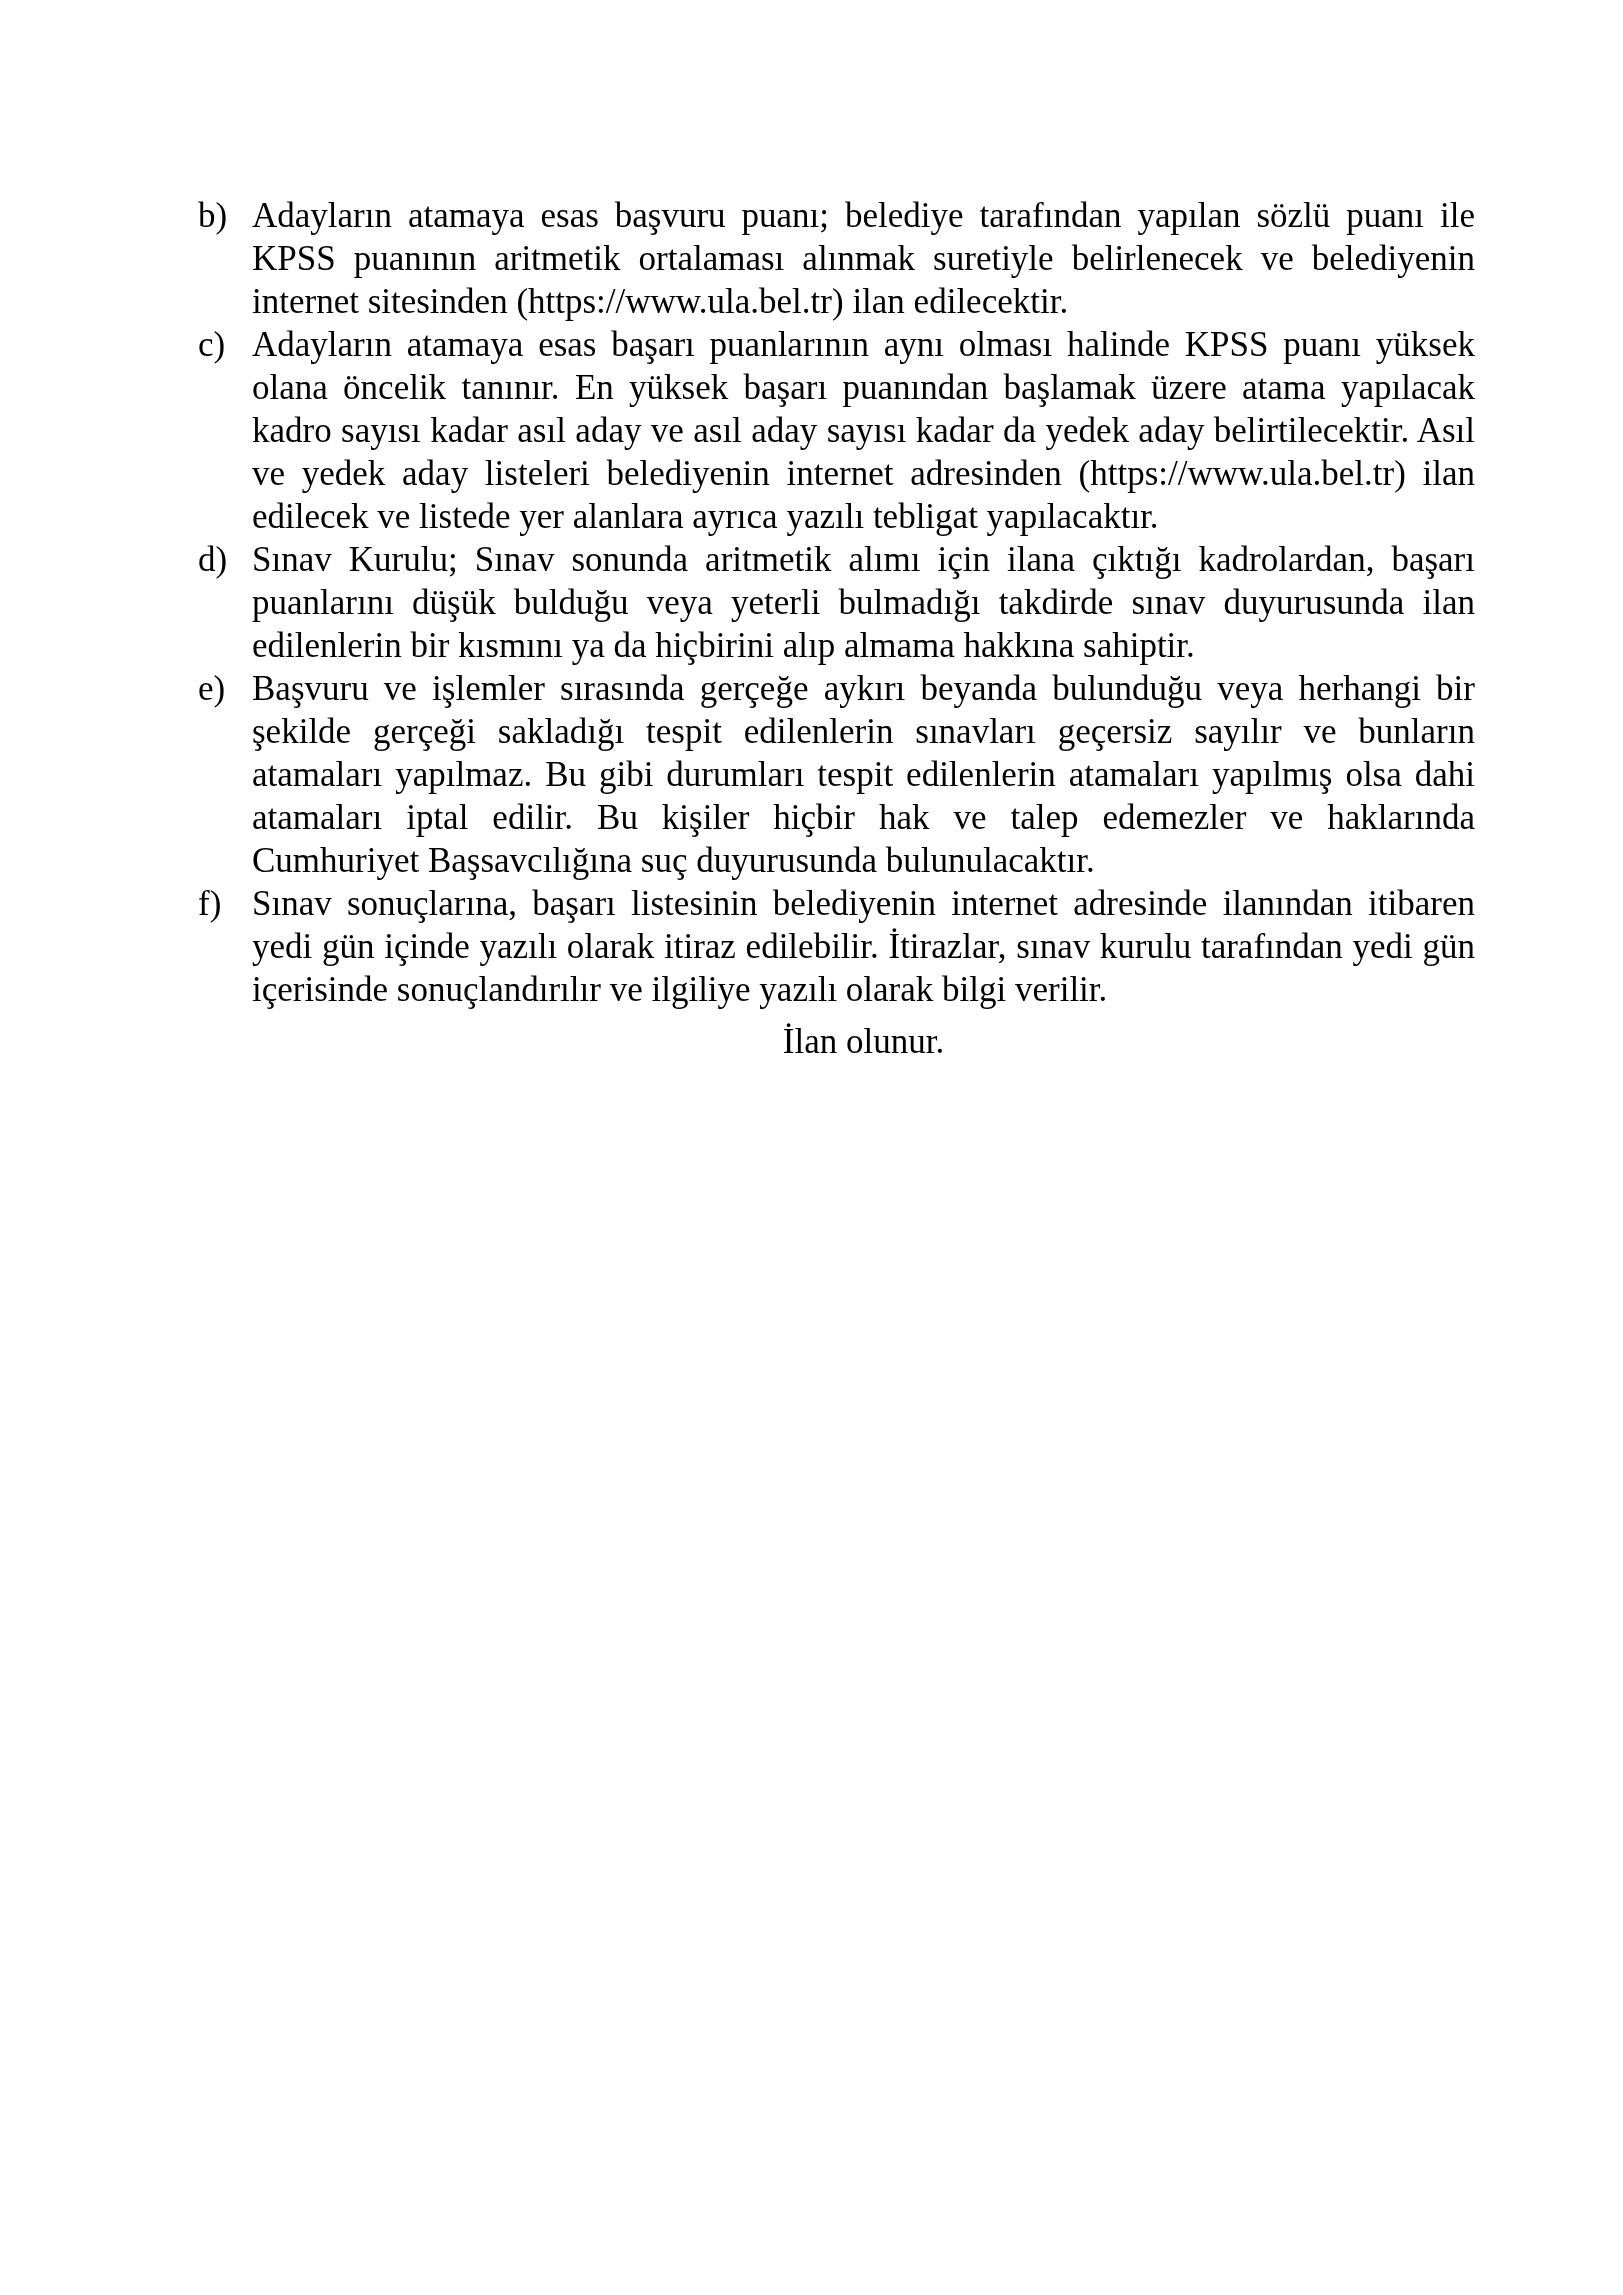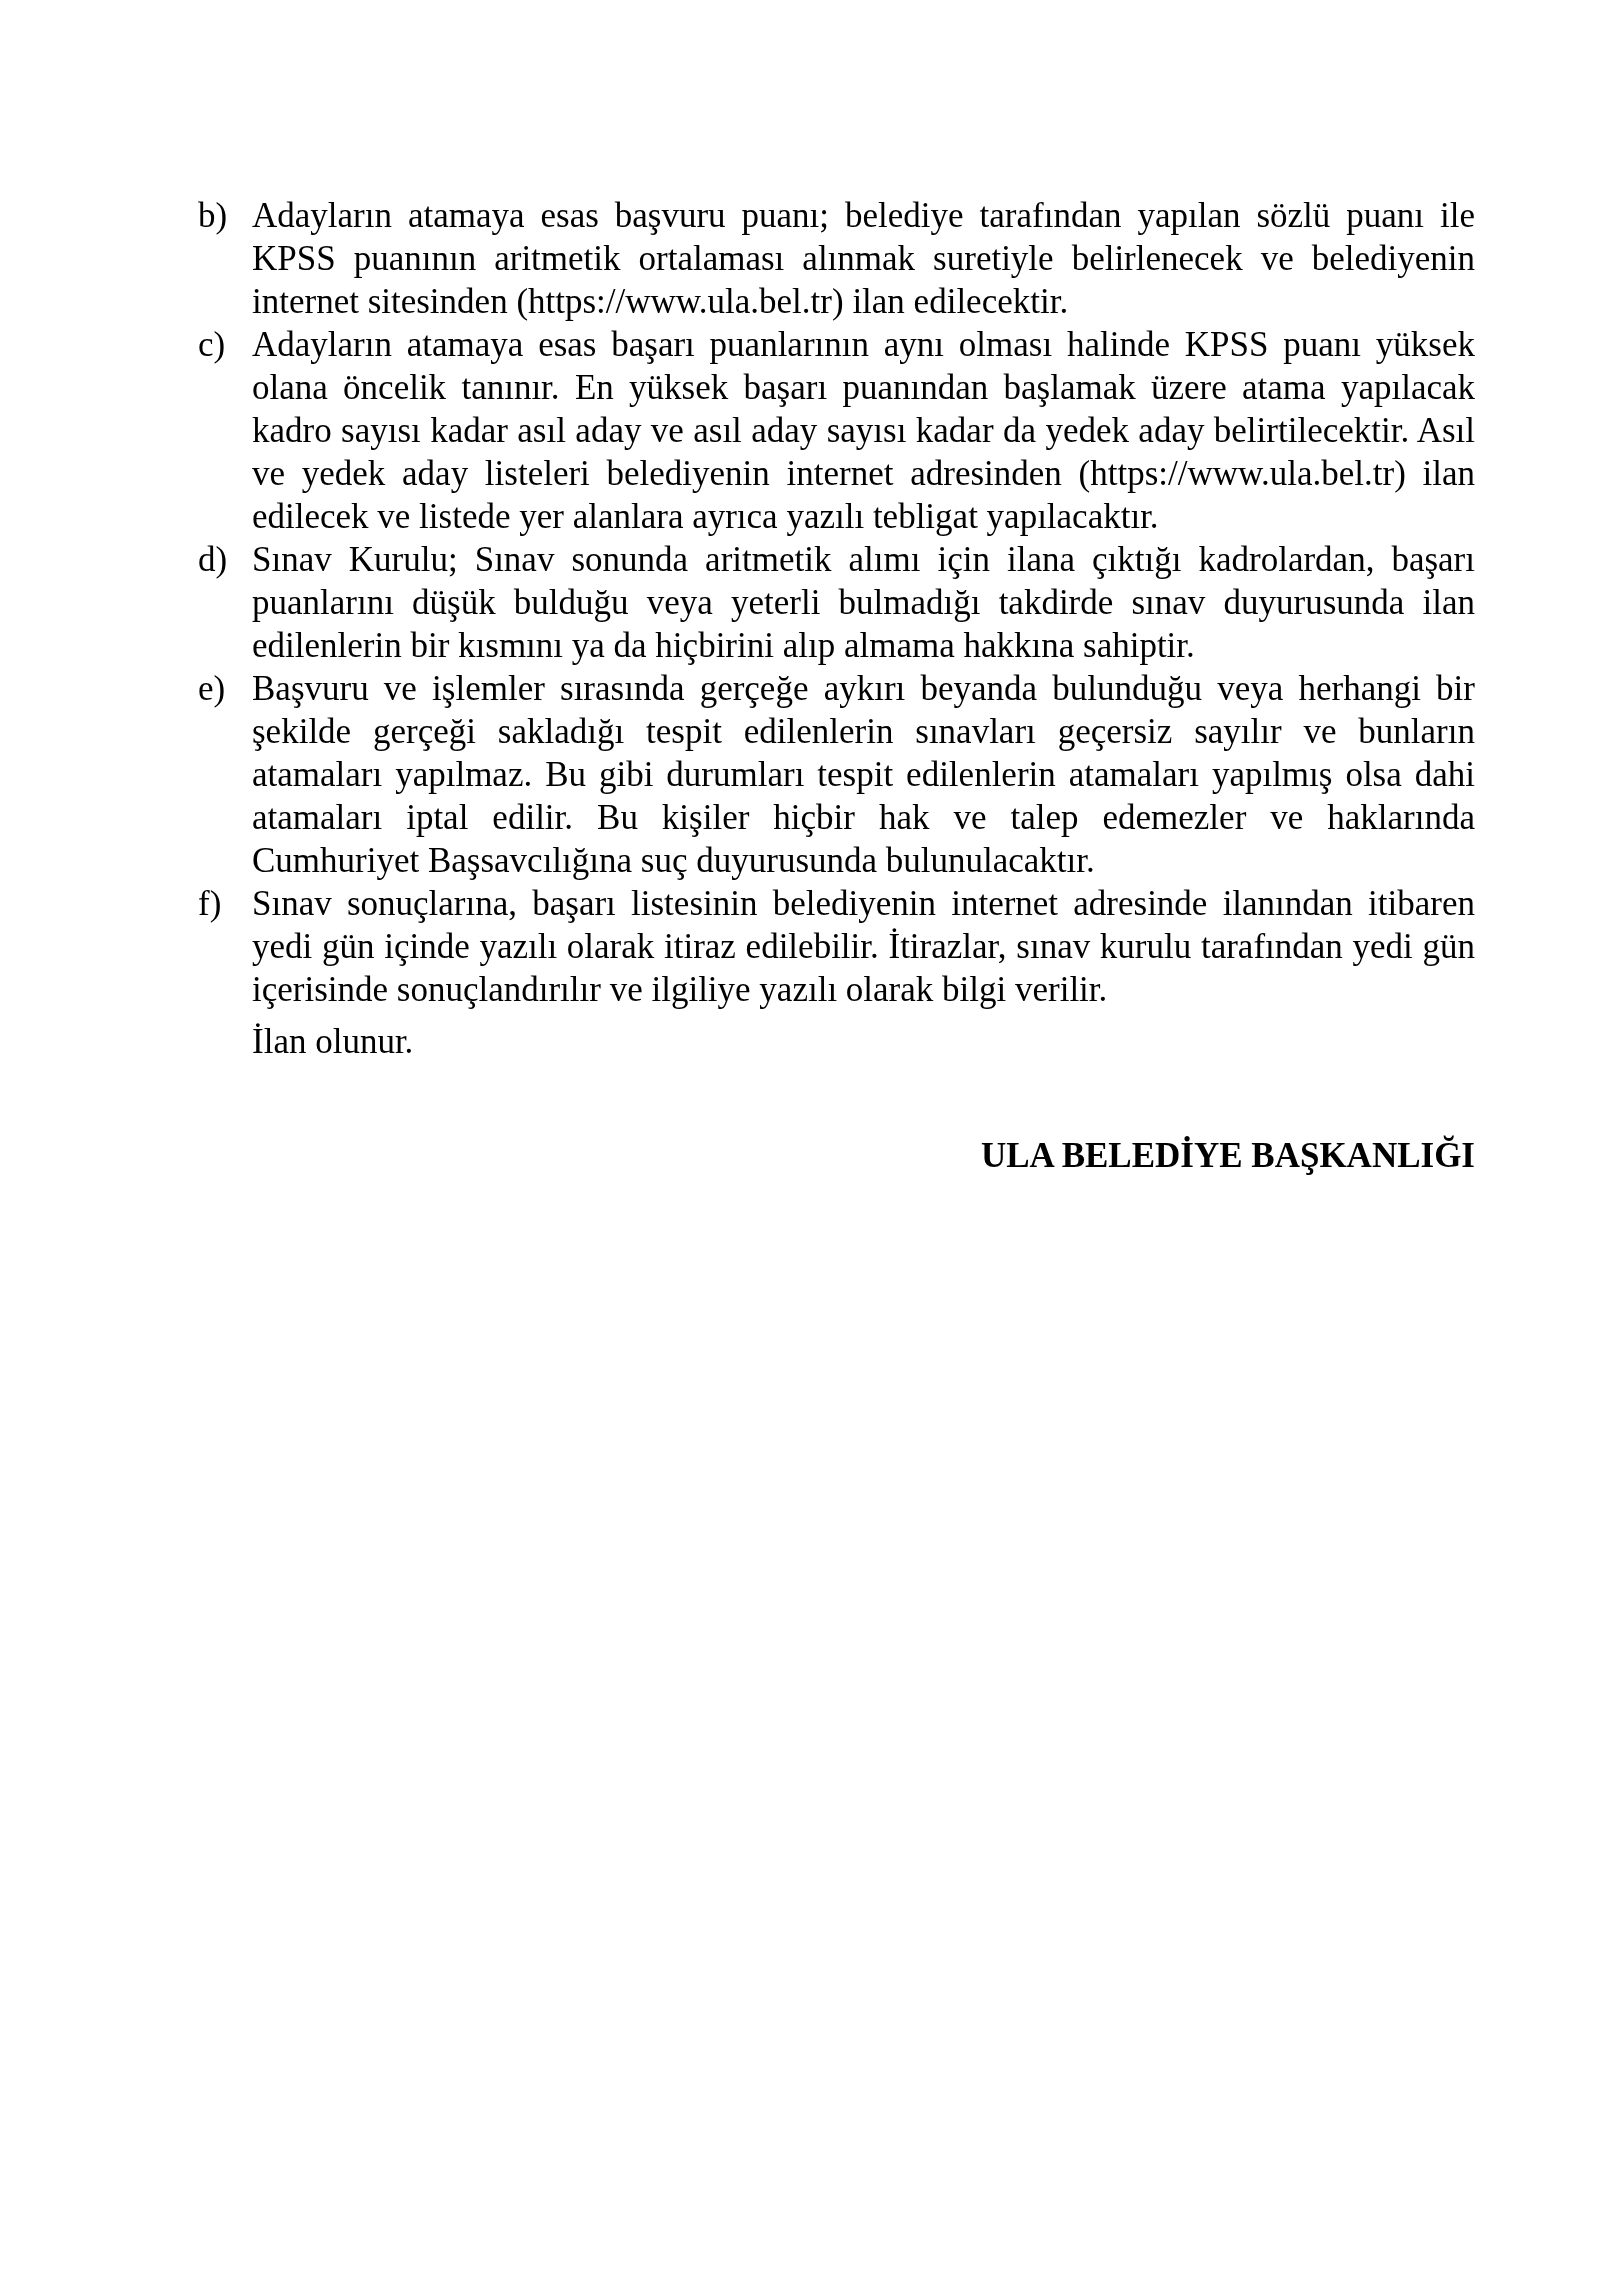--- a/index.html
+++ b/index.html
@@ -35,21 +35,21 @@
       padding-left: 54px;
     }
     .list-item .marker {
       position: absolute;
       left: 0;
       top: 0;
     }
     .closing {
       margin: 9.2px 0 0 0;
       padding-left: 54px;
-      text-align: left;
+      text-align: center;
     }
     .signature {
       margin: 71px 0 0 0;
       font-weight: bold;
       text-align: right;
     }
   </style>
 </head>
 <body>
 
@@ -76,17 +76,16 @@
       <span class="item-text">Başvuru ve işlemler sırasında gerçeğe aykırı beyanda bulunduğu veya herhangi bir şekilde gerçeği sakladığı tespit edilenlerin sınavları geçersiz sayılır ve bunların atamaları yapılmaz. Bu gibi durumları tespit edilenlerin atamaları yapılmış olsa dahi atamaları iptal edilir. Bu kişiler hiçbir hak ve talep edemezler ve haklarında Cumhuriyet Başsavcılığına suç duyurusunda bulunulacaktır.</span>
     </div>
 
     <div class="list-item">
       <span class="marker">f)</span>
       <span class="item-text">Sınav sonuçlarına, başarı listesinin belediyenin internet adresinde ilanından itibaren yedi gün içinde yazılı olarak itiraz edilebilir. İtirazlar, sınav kurulu tarafından yedi gün içerisinde sonuçlandırılır ve ilgiliye yazılı olarak bilgi verilir.</span>
     </div>
 
     <p class="closing">İlan olunur.</p>
 
-    <p class="signature">ULA BELEDİYE BAŞKANLIĞI</p>
 
   </div>
 </div>
 
 
 </body></html>

